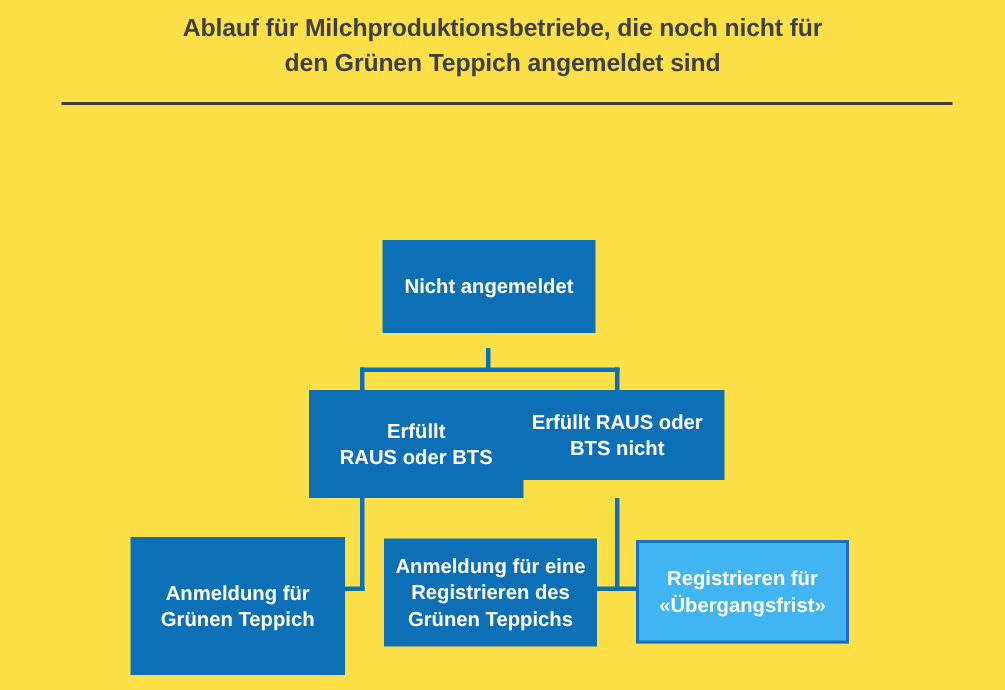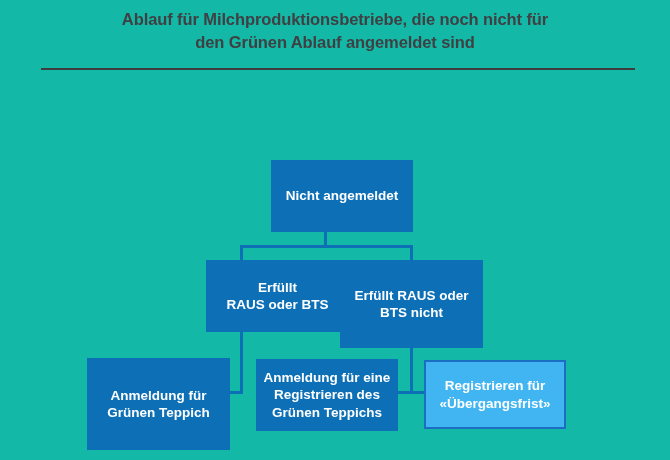--- a/index.html
+++ b/index.html
@@ -5,21 +5,21 @@
   html, body {
     margin: 0;
     padding: 0;
     background: #ffffff;
     font-family: "Liberation Sans", "DejaVu Sans", sans-serif;
   }
   .canvas {
     position: relative;
     width: 670px;
     height: 460px;
-    background: #14b8a6;
+    background: #fde047;
     overflow: hidden;
   }
 
   
   .title {
     position: absolute;
     left: 0;
     top: 8px;
     width: 670px;
     text-align: center;
@@ -50,23 +50,23 @@
     font-size: 13.5px;
     font-weight: bold;
     line-height: 17.5px;
     white-space: pre-line;
     box-sizing: border-box;
   }
   .node.highlight {
     background: var(--highlight-fill, #41b5f2);
     border: 2.5px solid var(--highlight-border, #1b6ec2);
   }
-  #node-root  { left: 271px; top: 160px; width: 142px; height: 72px; }
+  #node-root  { left: 255px; top: 160px; width: 142px; height: 62px; }
   #node-l2a   { left: 170px; top: 260px; width: 143px; height: 72px; margin-left: 36px; }
-  #node-l2b   { left: 340px; top: 260px; width: 143px; height: 88px; }
+  #node-l2b   { left: 340px; top: 260px; width: 143px; height: 60px; }
   #node-b1    { left:  87px; top: 358px; width: 143px; height: 92px; }
   #node-b2    { left: 256px; top: 359px; width: 142px; height: 72px; }
   #node-b3    { left: 424px; top: 360px; width: 142px; height: 69px; }
 
   
   .conn {
     position: absolute;
     background: var(--connector, #0d70b7);
   }
   #conn-root-drop   { left: 324px; top: 232px; width: 3px;   height: 16px; }
@@ -78,21 +78,21 @@
   #conn-right-v     { left: 410px; top: 332px; width: 3px;   height: 62px; }
   #conn-right-h     { left: 398px; top: 391px; width: 26px;  height: 3px;  }
 </style>
 </head>
 <body>
 
 <div class="canvas">
 
   <div class="title">
     <div>Ablauf für Milchproduktionsbetriebe, die noch nicht für</div>
-    <div>den Grünen Ablauf angemeldet sind</div>
+    <div>den Grünen Teppich angemeldet sind</div>
   </div>
   <div class="rule"></div>
 
   <div class="conn" id="conn-root-drop"></div>
   <div class="conn" id="conn-split-h"></div>
   <div class="conn" id="conn-split-left"></div>
   <div class="conn" id="conn-split-right"></div>
   <div class="conn" id="conn-left-v"></div>
   <div class="conn" id="conn-left-h"></div>
   <div class="conn" id="conn-right-v"></div>

